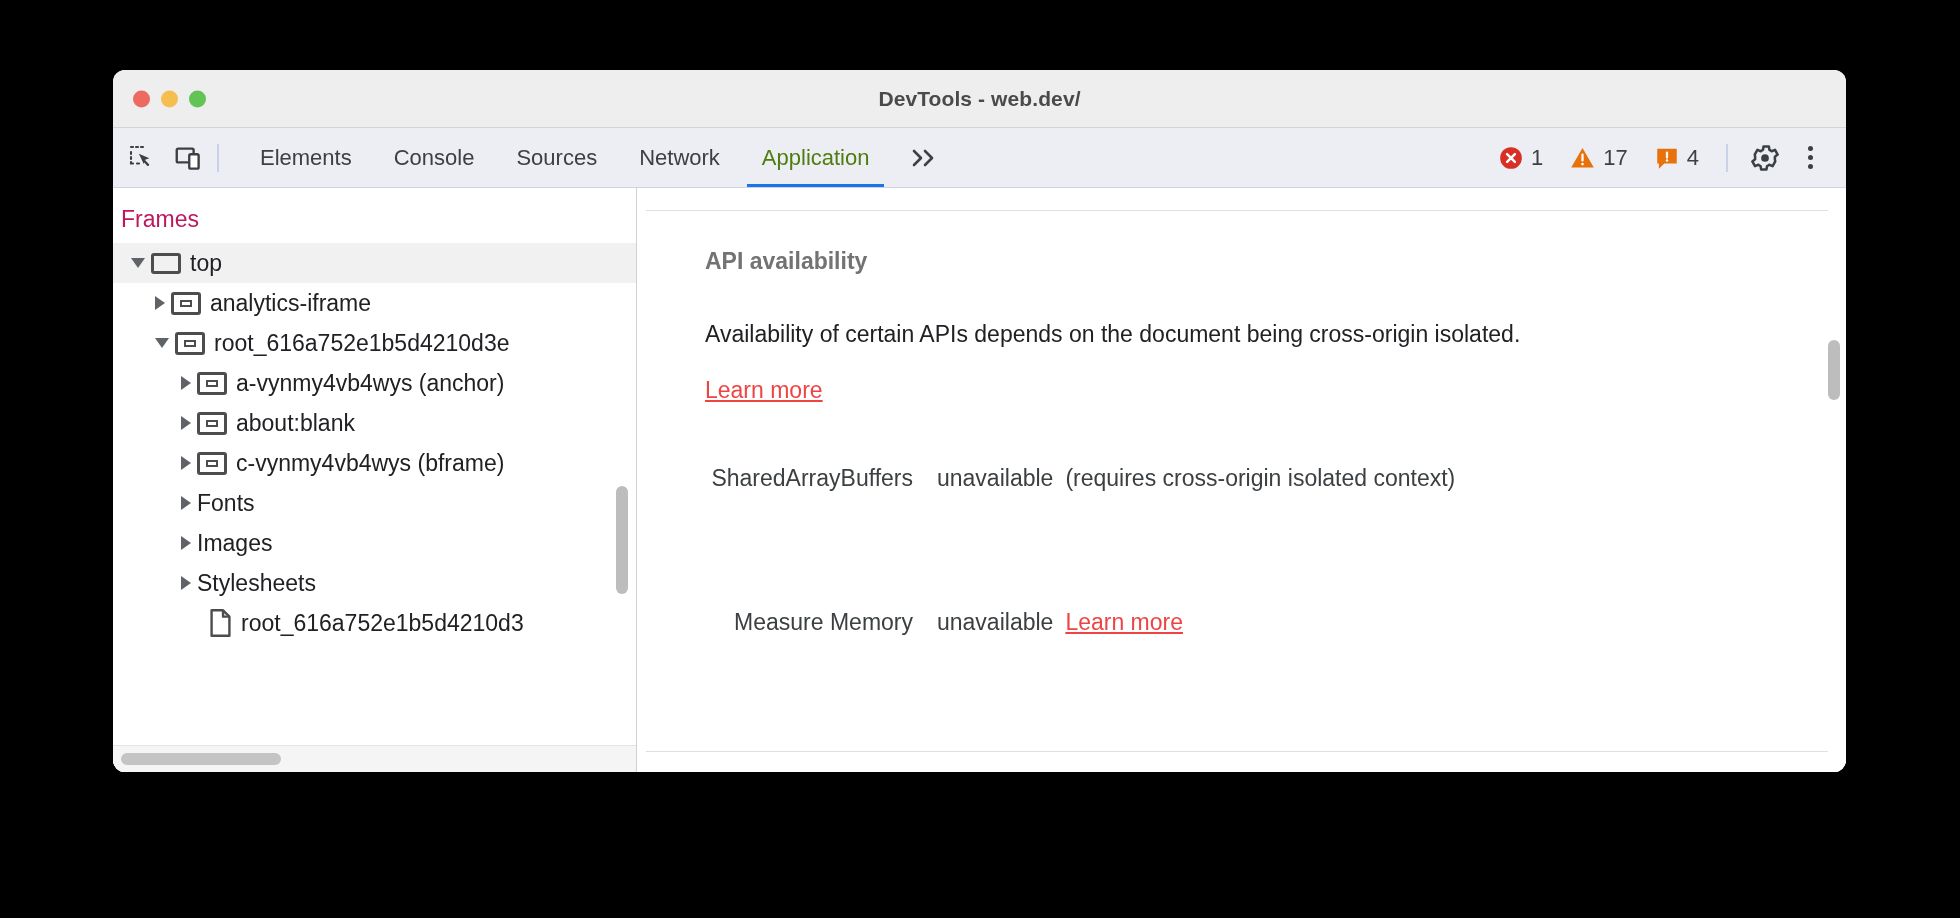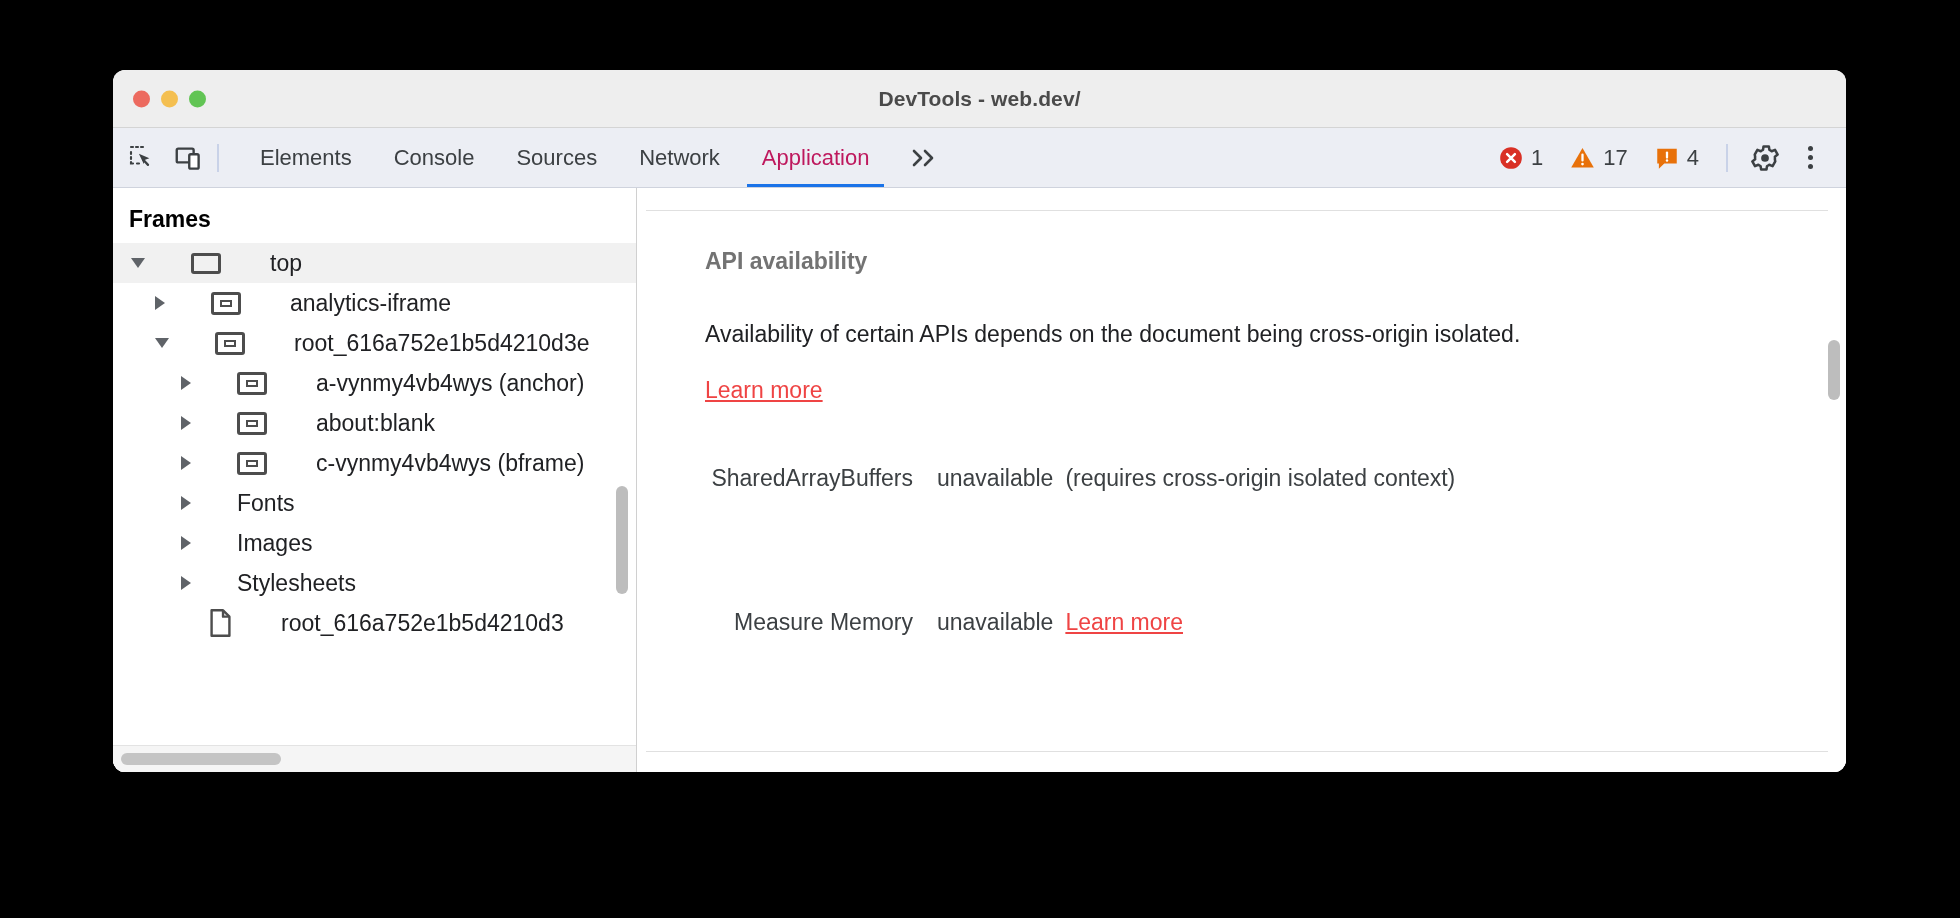--- a/index.html
+++ b/index.html
@@ -104,21 +104,21 @@
   .tab {
     display: flex;
     align-items: center;
     padding: 0 21px;
     font-size: 22px;
     color: #3c4043;
     position: relative;
     white-space: nowrap;
   }
   .tab.active {
-    color: #be185d;
+    color: #4d7c0f;
   }
   .tab.active::after {
     content: "";
     position: absolute;
     left: 6px;
     right: 6px;
     bottom: 0;
     height: 3px;
     background: #1a73e8;
   }
@@ -182,36 +182,34 @@
   .sidebar {
     width: 523px;
     flex: 0 0 523px;
     border-right: 1px solid #d0d0d0;
     position: relative;
     background: #ffffff;
     overflow: hidden;
   }
   .sidebar-title {
     font-size: 23px;
-    color: #000000;
-    padding: 18px 0 10px 16px;
-    font-weight: bold;
+    color: #be185d;
+    padding: 18px 0 10px 8px;
   }
   .tree {
     position: relative;
   }
   .tree-row {
     display: flex;
     align-items: center;
     height: 40px;
     font-size: 23px;
     color: #202124;
     white-space: nowrap;
     padding-right: 4px;
-    gap: 40px;
   }
   .tree-row.selected { background: #f1f1f1; }
   .tw-caret {
     width: 0; height: 0;
     flex: 0 0 auto;
     margin-right: 6px;
   }
   .caret-right {
     border-left: 10px solid #5f6368;
     border-top: 7px solid transparent;

